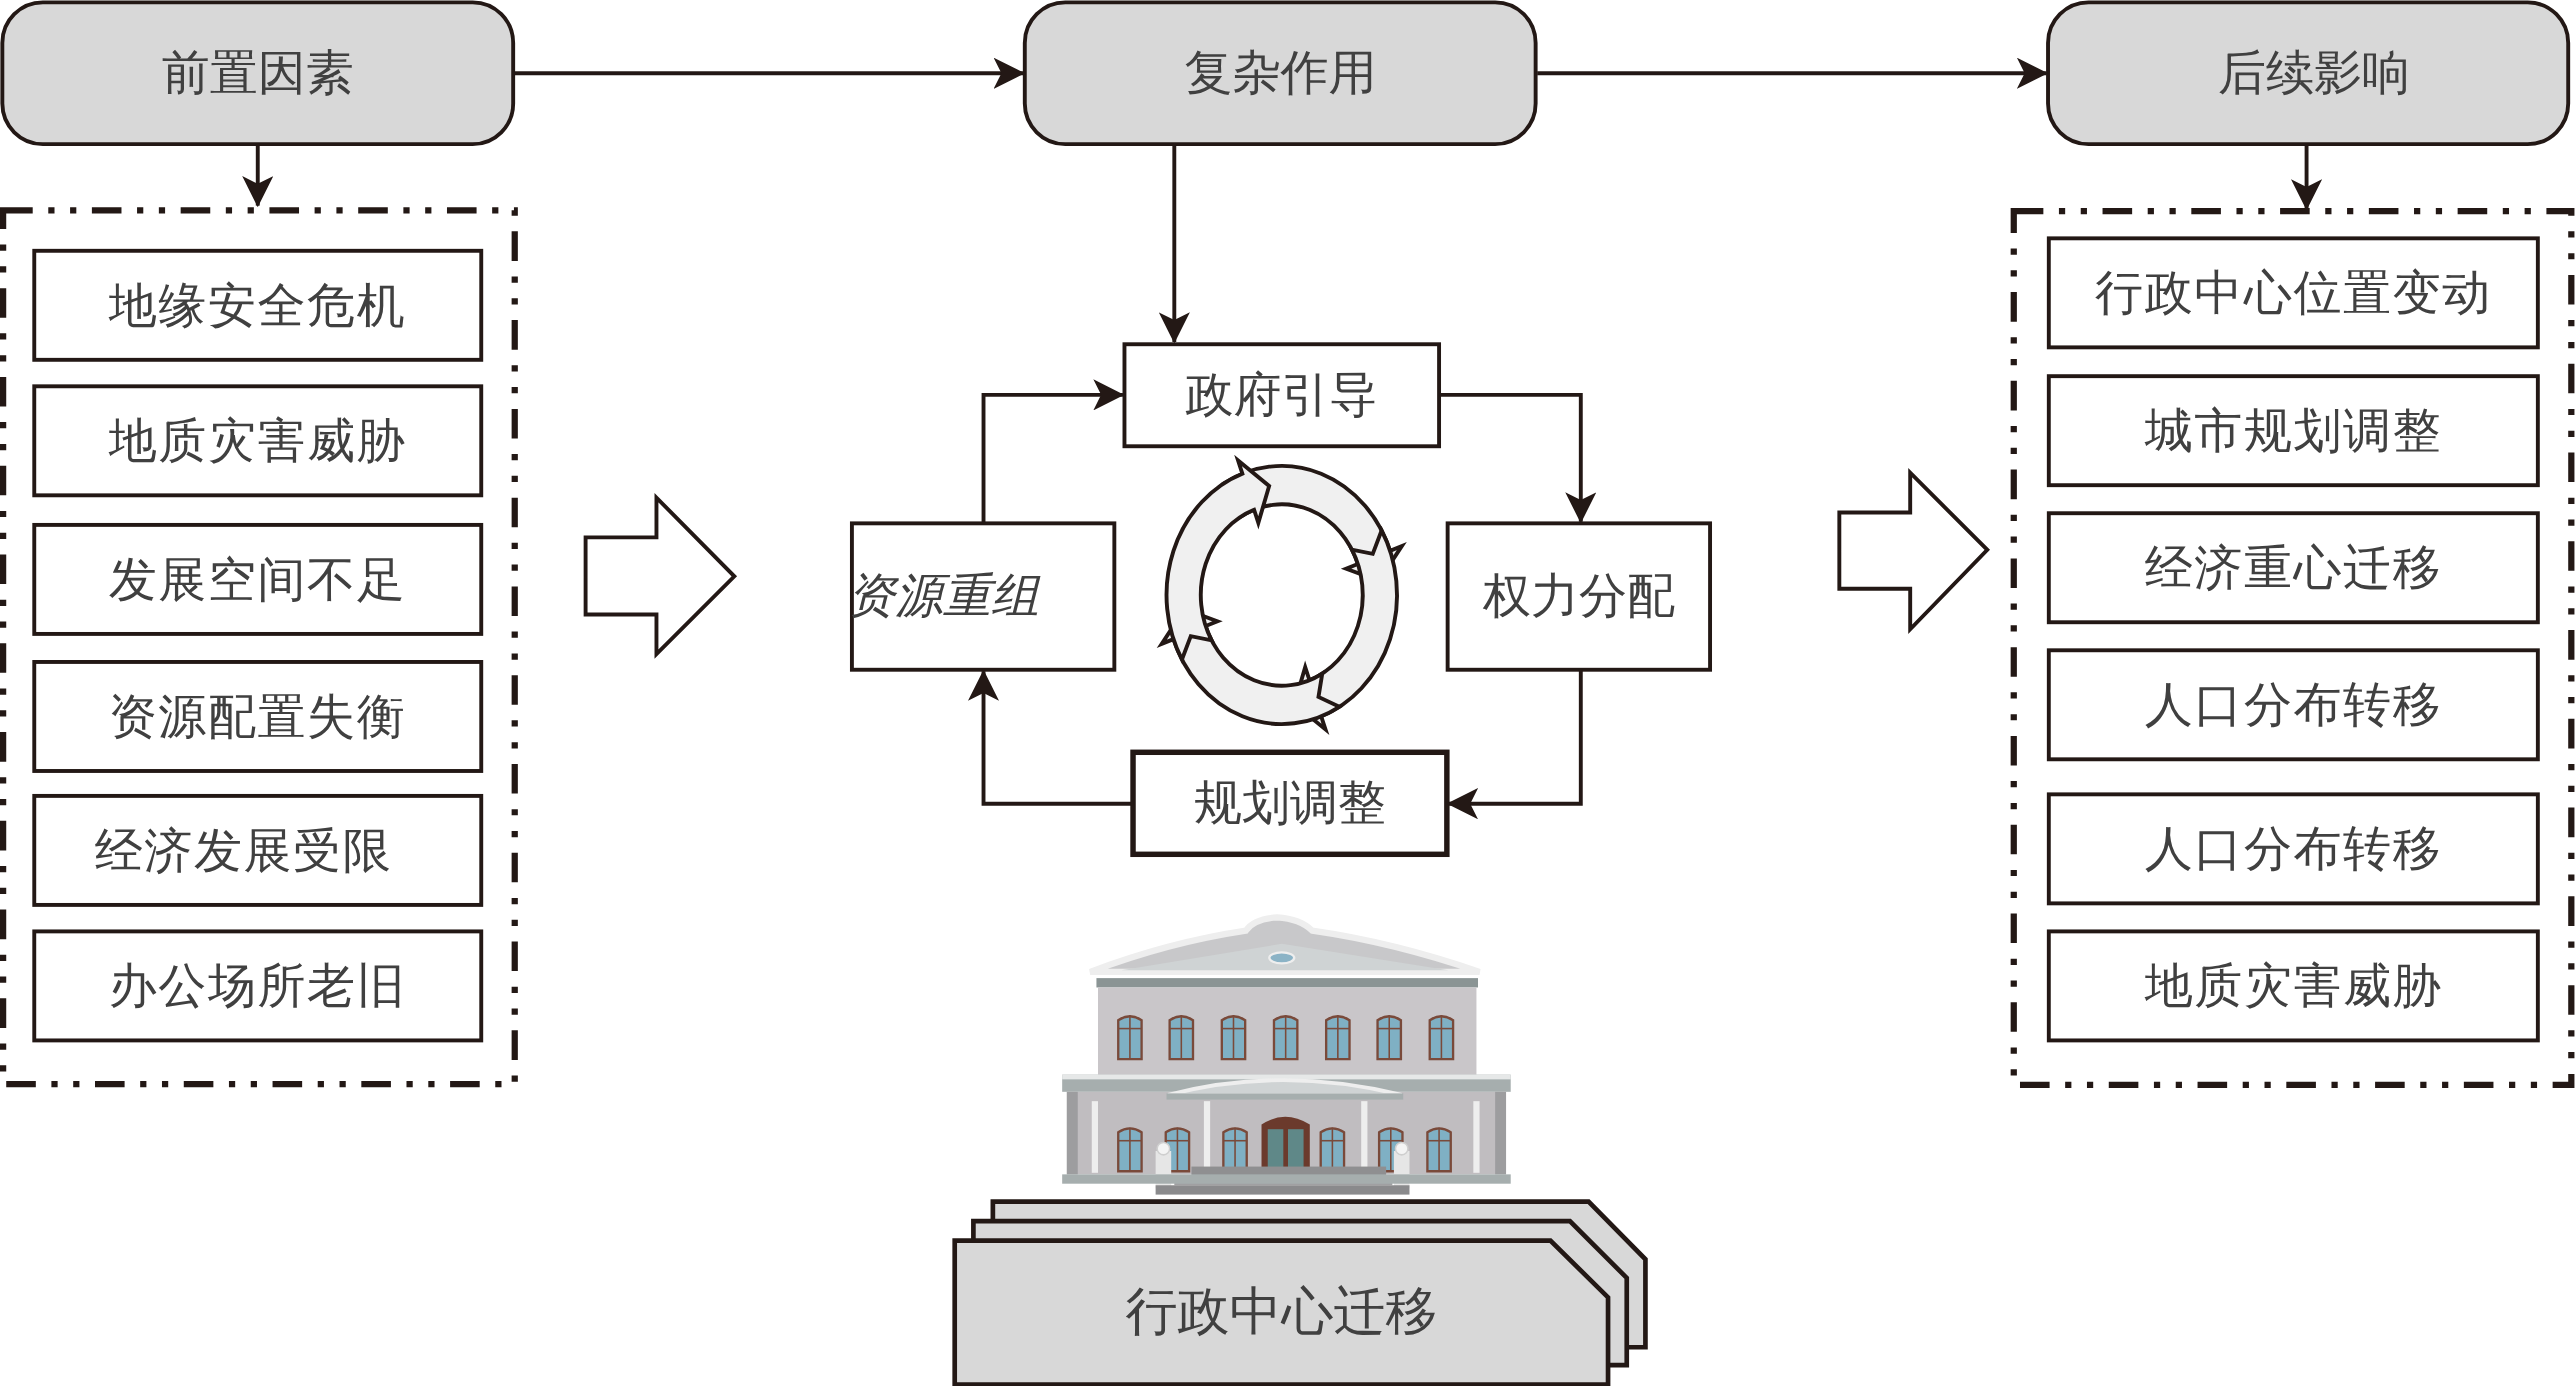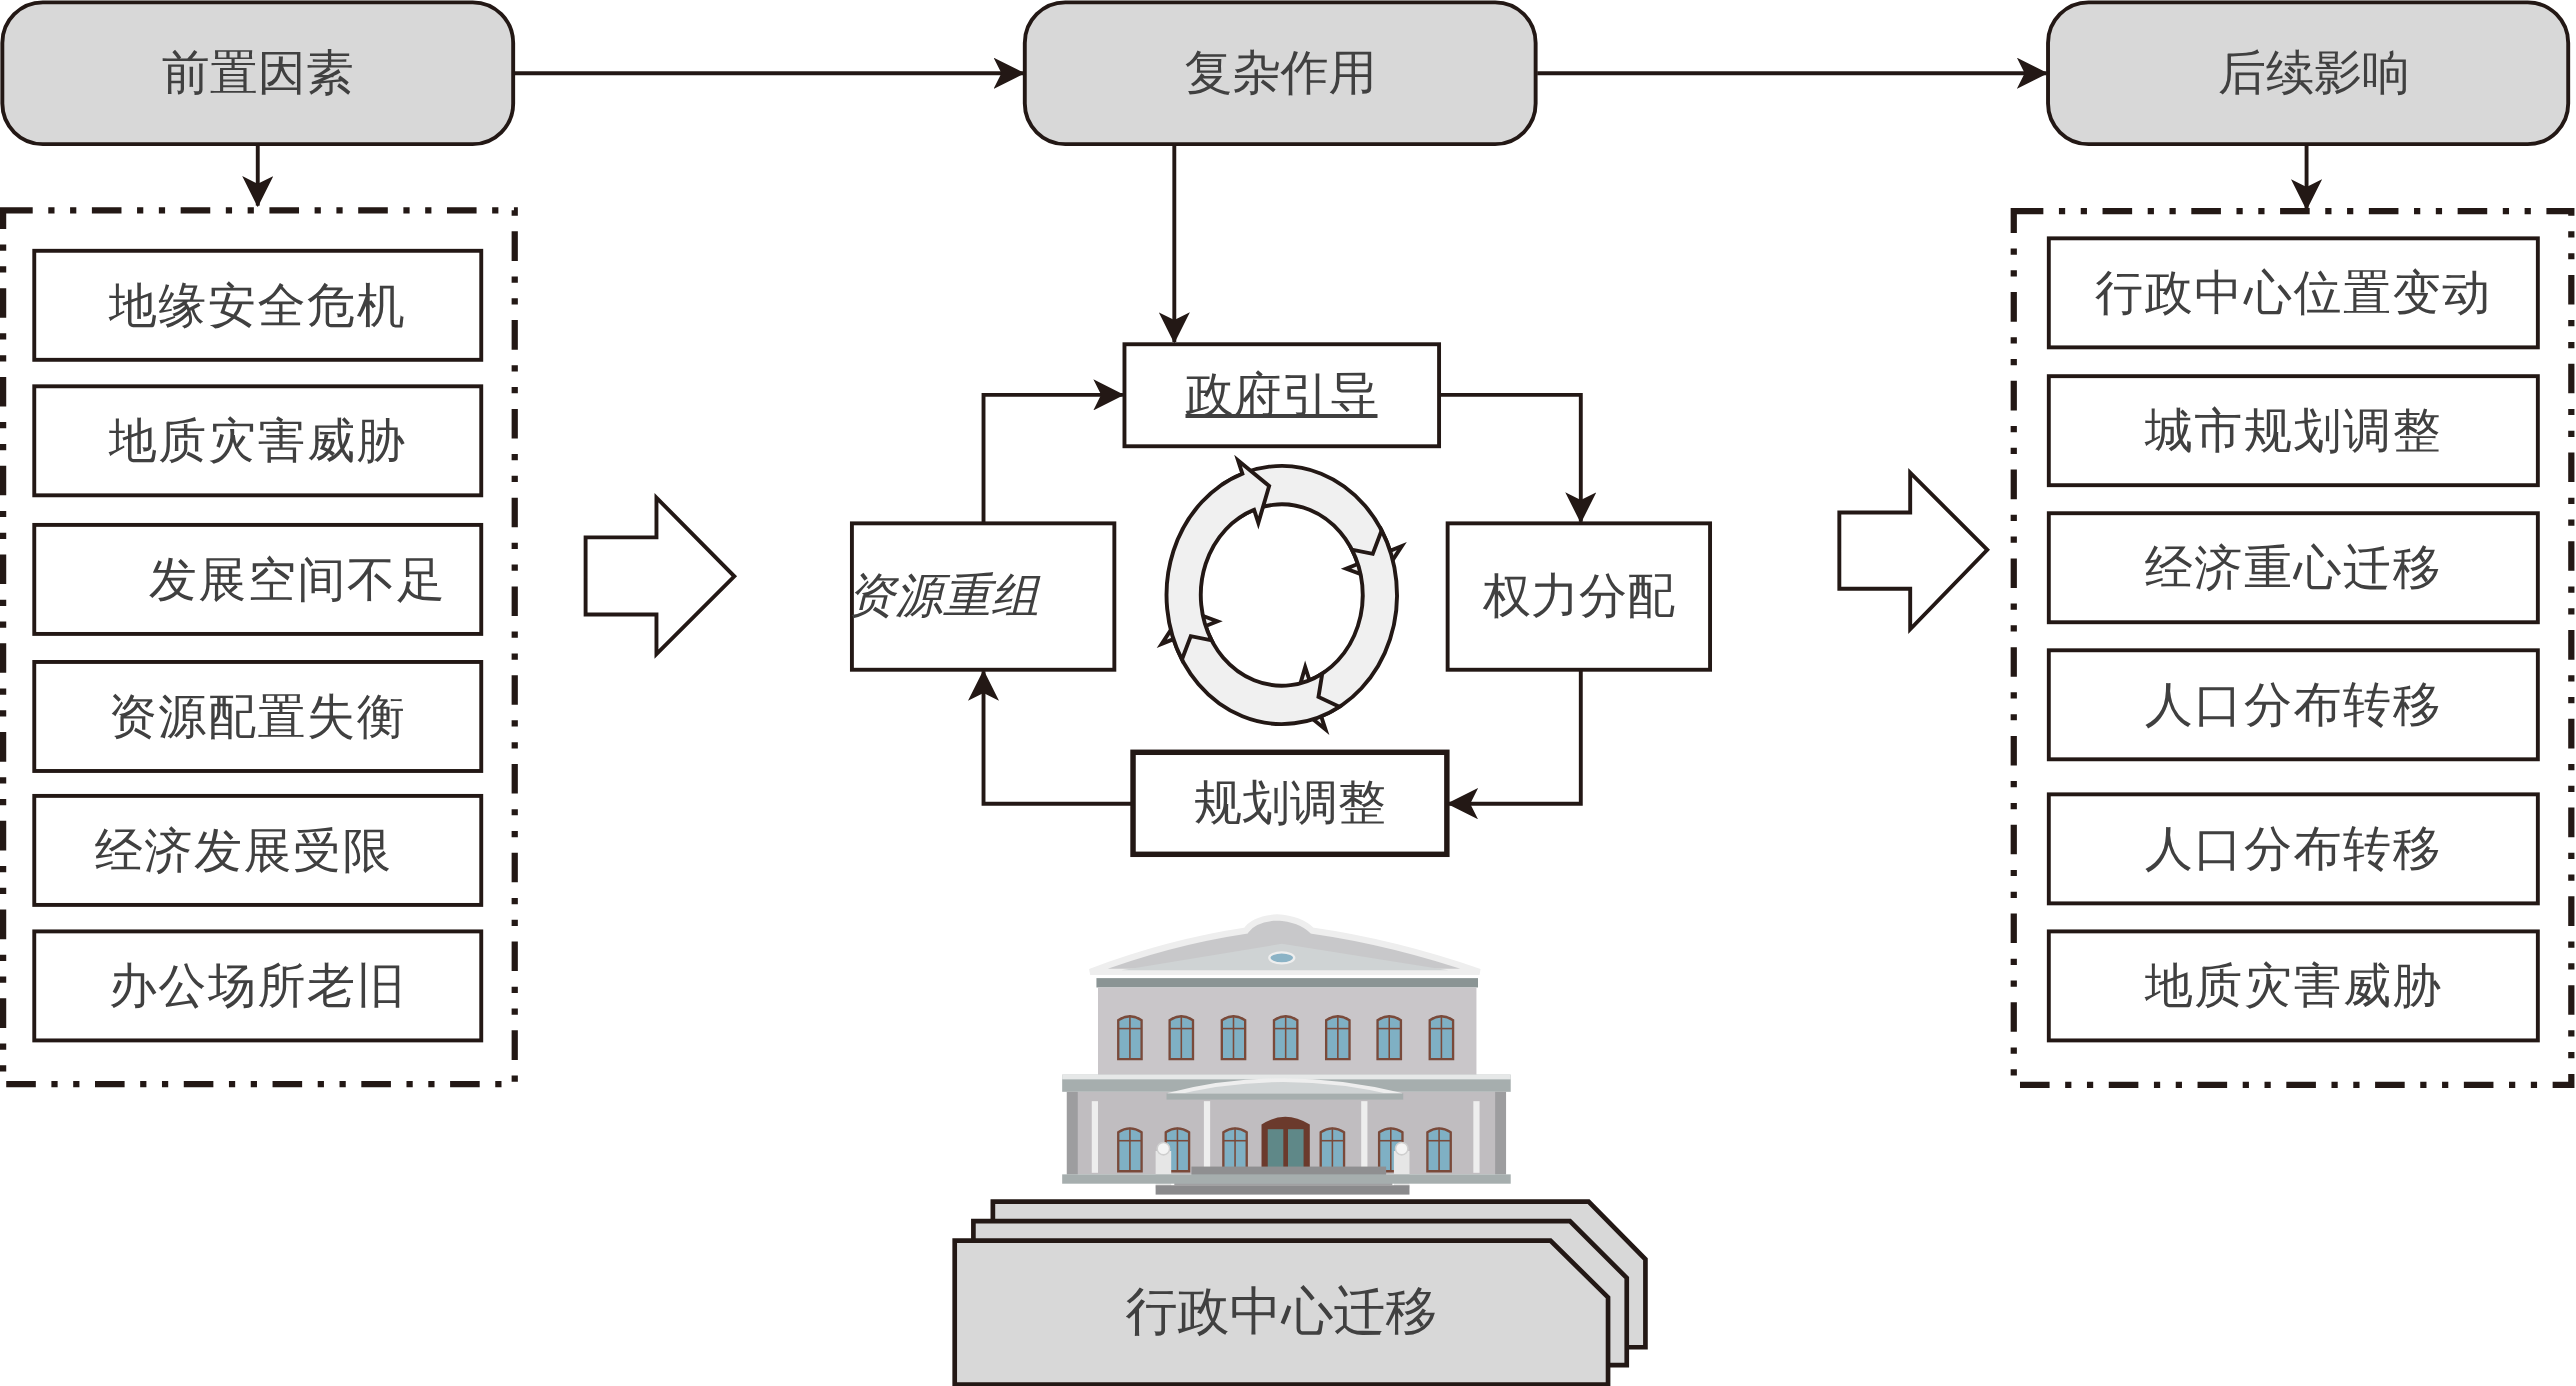--- a/index.html
+++ b/index.html
@@ -187,33 +187,33 @@
   <path d="M1226,1593 L1991,1593 L2065,1666 L2065,1778 L1226,1778 Z" fill="#d8d8d8" stroke="#231815" stroke-width="6"></path>
 </svg>
 
 <div class="lbl head" style="left:2.3px;top:2.3px;width:511px;height:142px;">前置因素</div>
 <div class="lbl head" style="left:1025px;top:2.3px;width:511px;height:142px;">复杂作用</div>
 <div class="lbl head" style="left:2048px;top:2.3px;width:520px;height:142px;margin-left:6px;">后续影响</div>
 
 <div id="left-labels">
     <div class="lbl item" style="left: 34px; top: 251px; width: 447px; height: 109px;">地缘安全危机</div>
     <div class="lbl item" style="left: 34px; top: 386px; width: 447px; height: 109px;">地质灾害威胁</div>
-    <div class="lbl item" style="left: 34px; top: 525px; width: 447px; height: 109px; margin-left: 40px;">发展空间不足</div>
+    <div class="lbl item" style="left: 34px; top: 525px; width: 447px; height: 109px;">发展空间不足</div>
     <div class="lbl item" style="left: 34px; top: 662px; width: 447px; height: 109px;">资源配置失衡</div>
     <div class="lbl item" style="left: 20px; top: 796px; width: 447px; height: 109px;">经济发展受限</div>
     <div class="lbl item" style="left: 34px; top: 931px; width: 447px; height: 109px;">办公场所老旧</div>
   </div>
 <div id="right-labels">
     <div class="lbl item" style="left: 2049px; top: 238px; width: 489px; height: 109px;">行政中心位置变动</div>
     <div class="lbl item" style="left: 2049px; top: 376px; width: 489px; height: 109px;">城市规划调整</div>
     <div class="lbl item" style="left: 2049px; top: 513px; width: 489px; height: 109px;">经济重心迁移</div>
     <div class="lbl item" style="left: 2049px; top: 650px; width: 489px; height: 109px;">人口分布转移</div>
     <div class="lbl item" style="left: 2049px; top: 794px; width: 489px; height: 109px;">人口分布转移</div>
     <div class="lbl item" style="left: 2049px; top: 931px; width: 489px; height: 109px;">地质灾害威胁</div>
   </div>
 
-<div class="lbl cyc" style="left:1124px;top:344px;width:315px;height:102px;text-decoration:underline;">政府引导</div>
+<div class="lbl cyc" style="left:1124px;top:344px;width:315px;height:102px;">政府引导</div>
 <div class="lbl cyc" style="left:812px;top:523px;width:262px;height:146px;font-style:italic;">资源重组</div>
 <div class="lbl cyc" style="left:1448px;top:523px;width:262px;height:146px;">权力分配</div>
 <div class="lbl cyc" style="left:1133px;top:752px;width:314px;height:102px;">规划调整</div>
 
 <div class="lbl bottom" style="left:955px;top:1240px;width:653px;height:144px;">行政中心迁移</div>
 
 
 </body></html>

